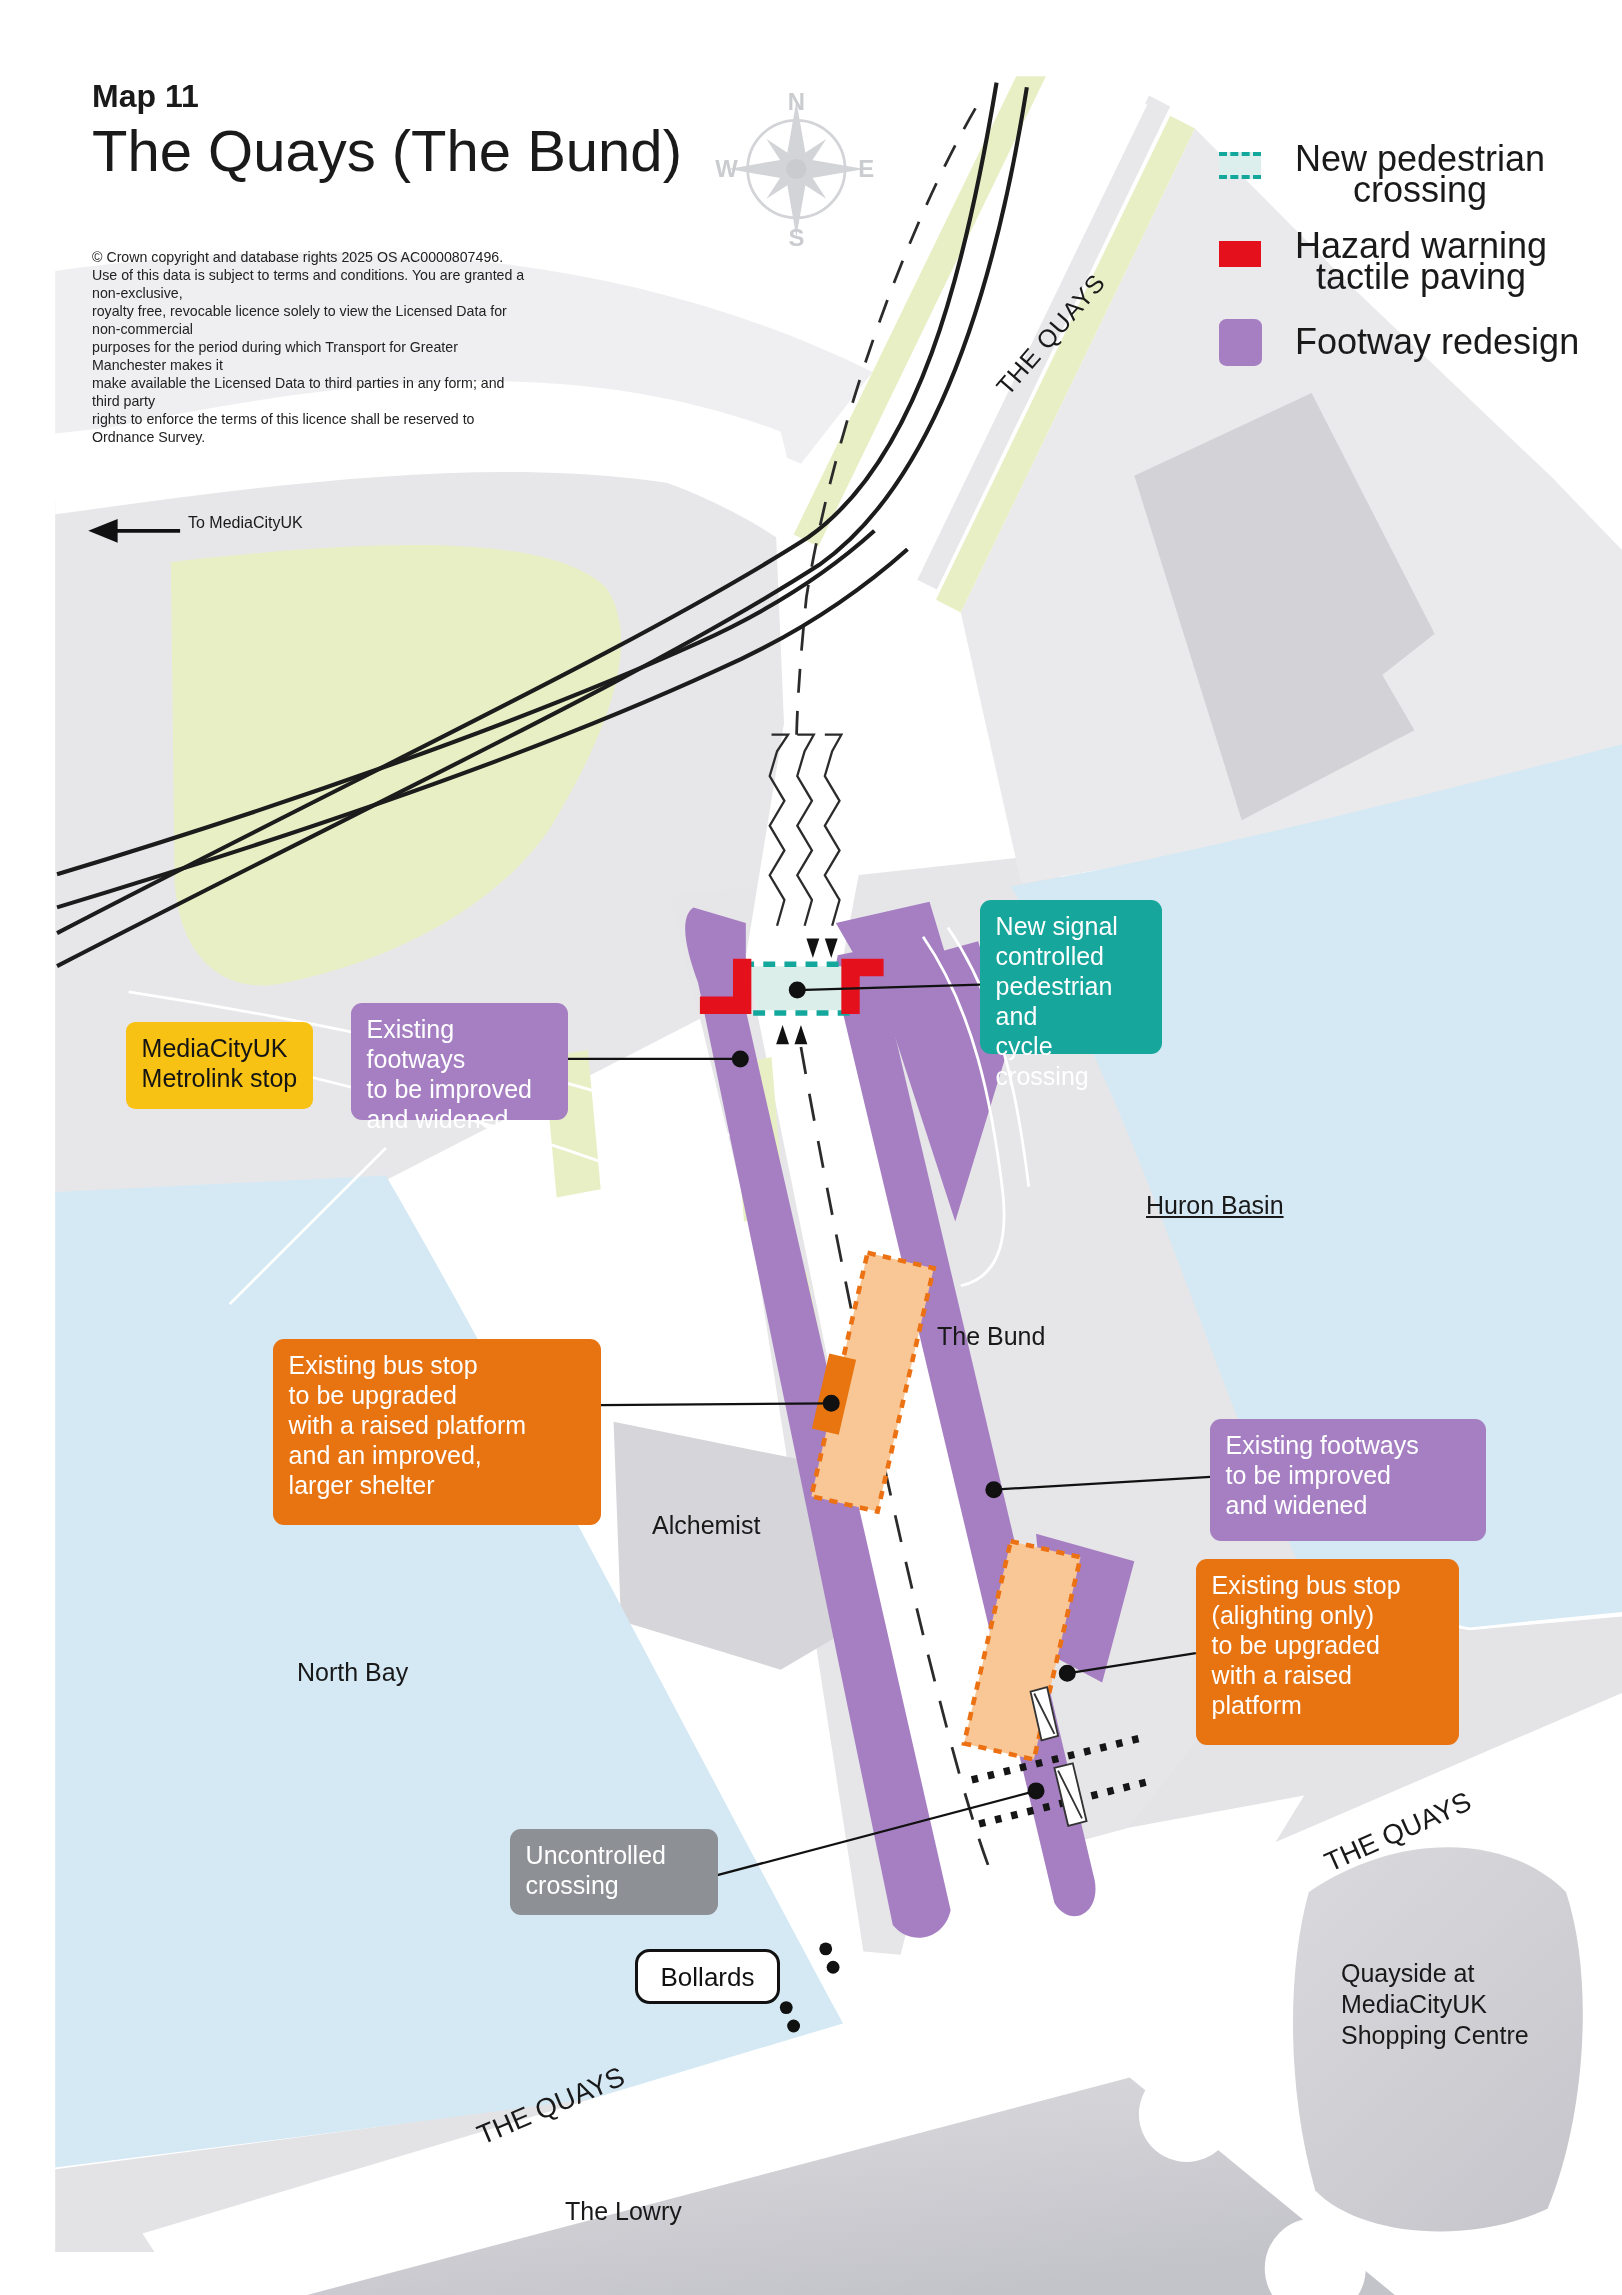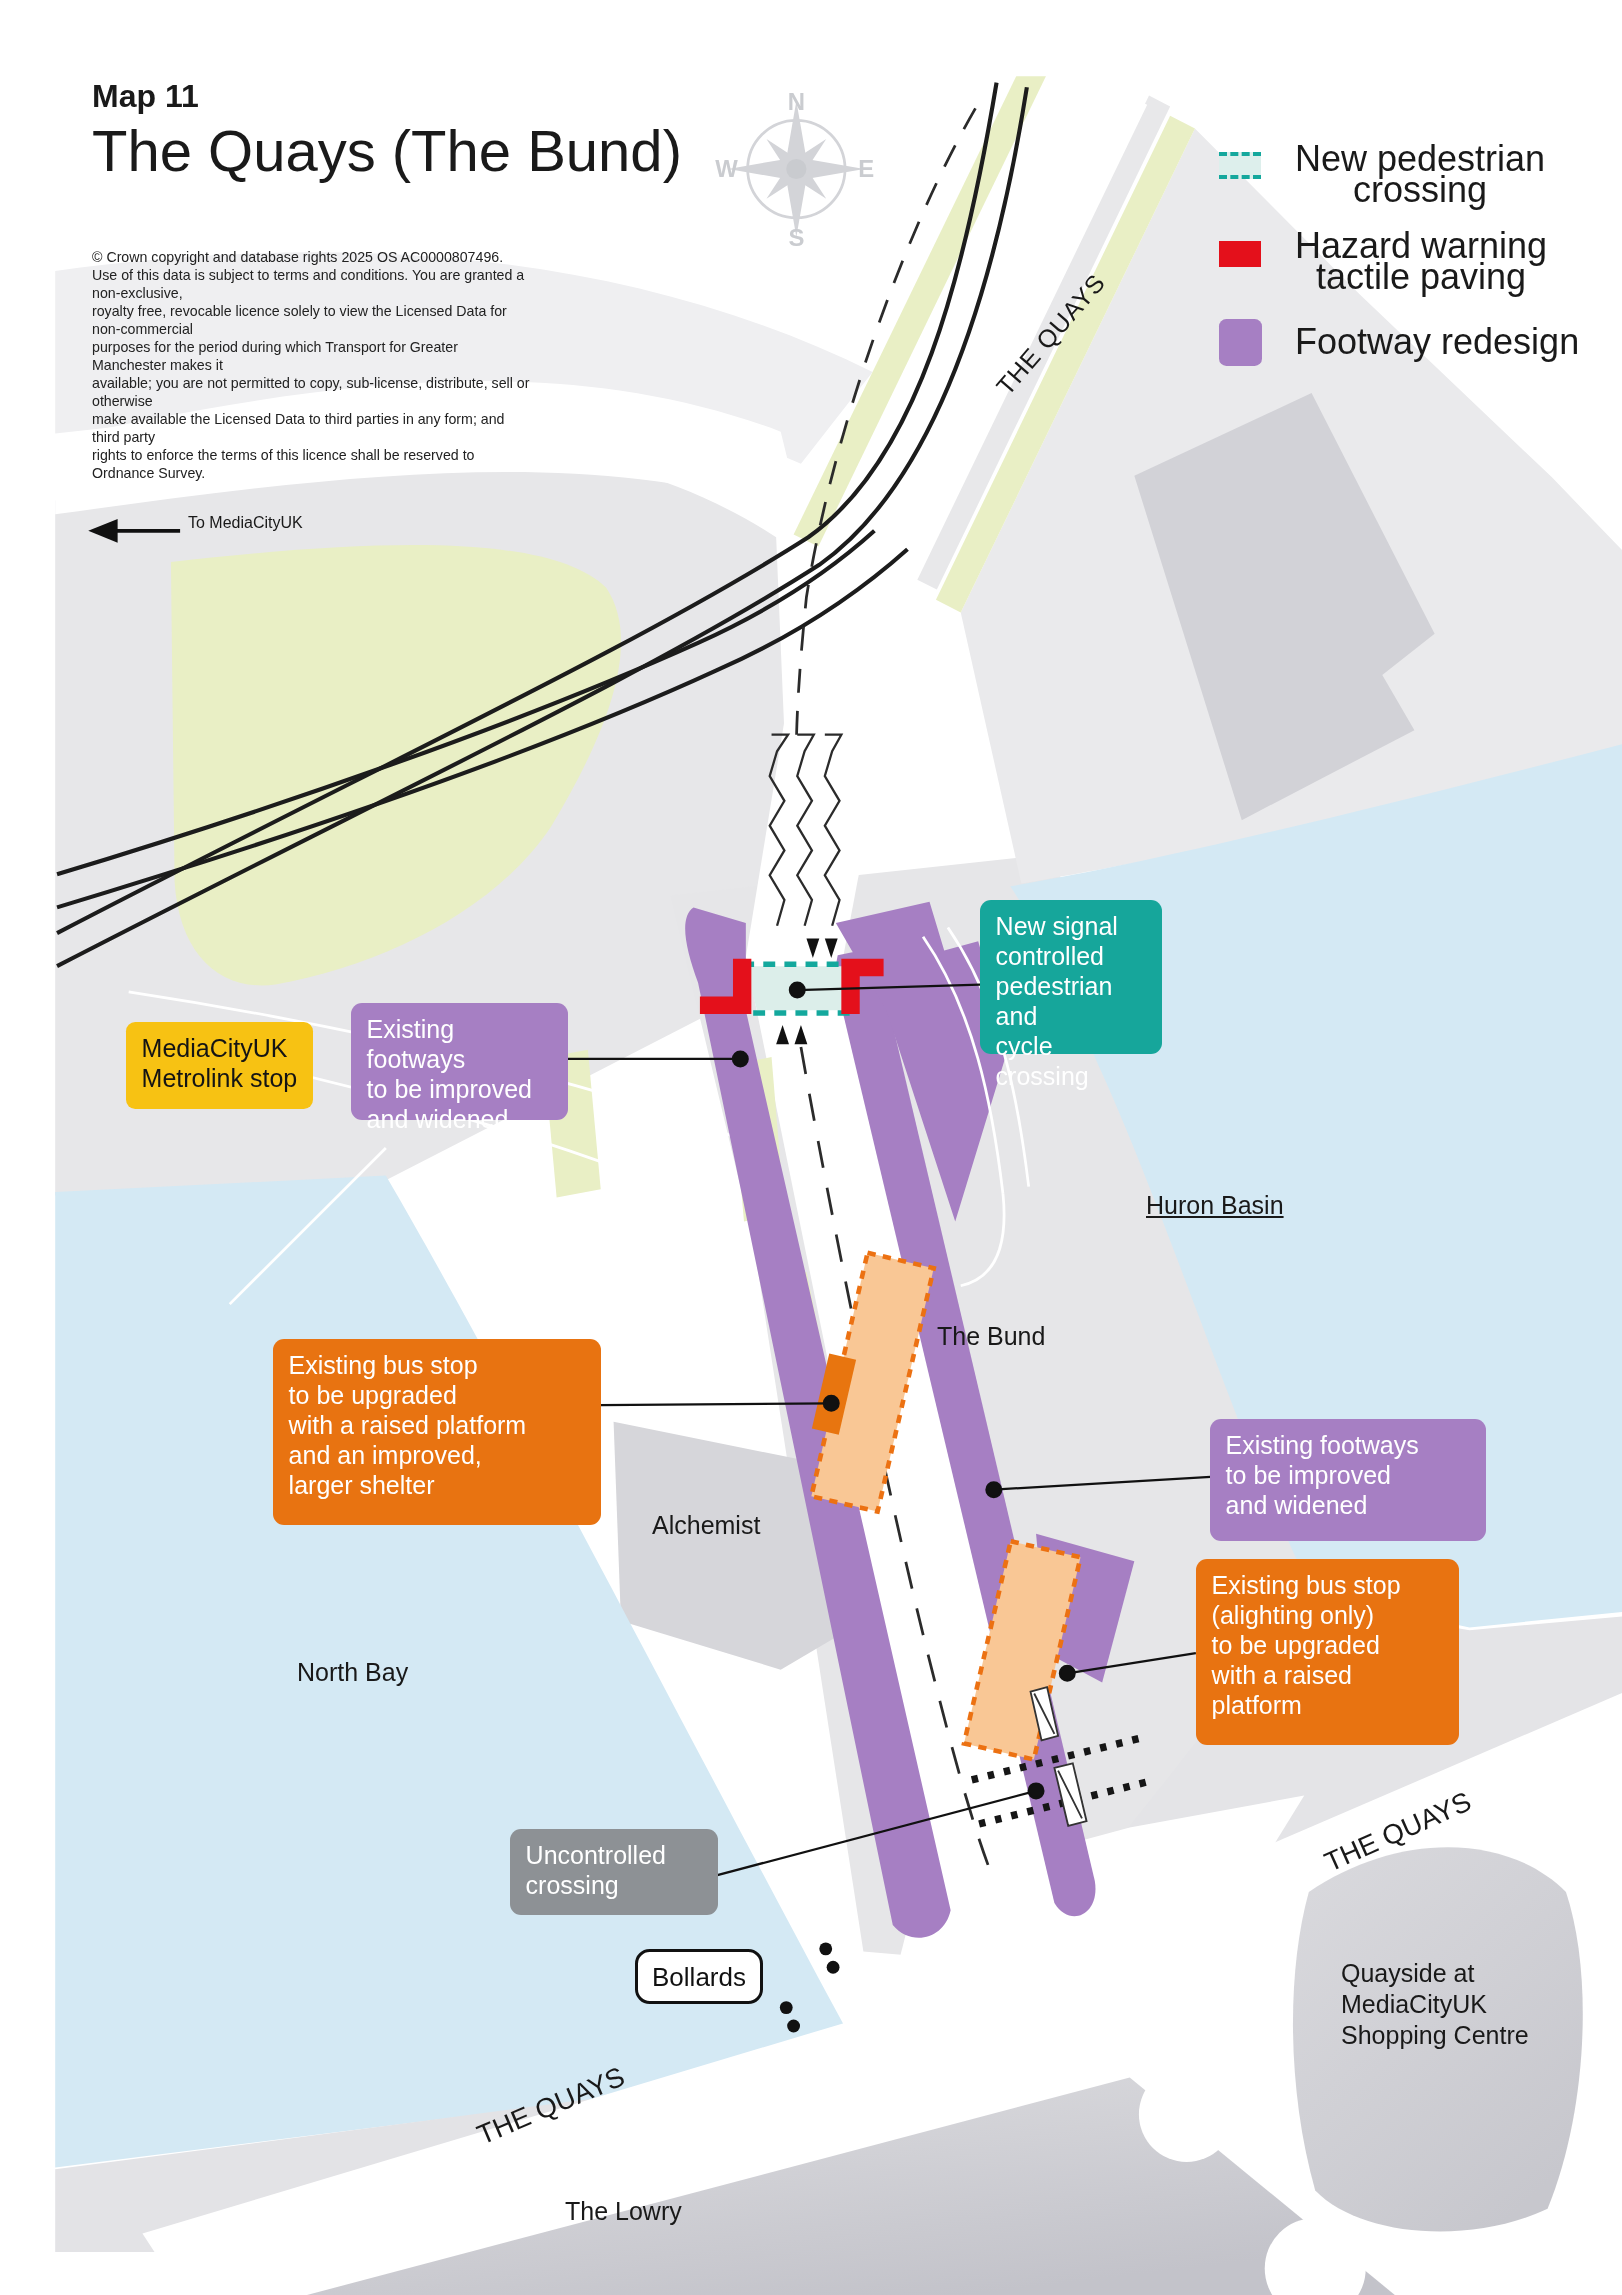--- a/index.html
+++ b/index.html
@@ -22,21 +22,21 @@
   
   .callout{box-sizing:border-box;border-radius:11px;padding:11px 15.6px;font-size:25px;
            line-height:30px;color:#fff;white-space:pre-line;}
   .co-metrolink{left:126px;top:1022px;width:187px;height:87px;background:#f7c213;color:#141414;border-radius:9.2px;}
   .co-footways-left{left:351px;top:1003px;width:217px;height:117px;background:#a67fc3;}
   .co-signal{left:980px;top:900px;width:182px;height:154px;background:#16a69b;}
   .co-bus-left{left:273px;top:1339px;width:328px;height:186px;background:#e87311;}
   .co-footways-right{left:1210px;top:1419px;width:276px;height:122px;background:#a67fc3;}
   .co-bus-right{left:1196px;top:1559px;width:263px;height:186px;background:#e87311;}
   .co-uncontrolled{left:510px;top:1829px;width:208px;height:86px;background:#8d9195;}
-  .co-bollards{left:635px;top:1949px;width:128px;height:55px;background:#fff;color:#111;
+  .co-bollards{left:635px;top:1949px;width:145px;height:55px;background:#fff;color:#111;
       border:3.7px solid #111;border-radius:14.7px;display:flex;align-items:center;justify-content:center;
       font-size:26px;padding:0;}
   
   .mlabel{font-size:25px;color:#191919;white-space:pre-line;}
   .ml-huron{left:1146px;top:1191px;text-decoration:underline;}
   .ml-bund{left:937px;top:1322px;}
   .ml-alchemist{left:652px;top:1511px;}
   .ml-northbay{left:297px;top:1658px;}
   .ml-lowry{left:565px;top:2197px;}
   .ml-quayside{left:1341px;top:1958px;width:213px;text-align:left;line-height:31px;}
@@ -210,21 +210,20 @@
   </svg>
 
   <div class="abs title">Map 11</div>
   <div class="abs subtitle">The Quays (The Bund)</div>
 
   <div class="abs copyright">
     <div>© Crown copyright and database rights 2025 OS AC0000807496.</div>
     <div>Use of this data is subject to terms and conditions. You are granted a non-exclusive,</div>
     <div>royalty free, revocable licence solely to view the Licensed Data for non-commercial</div>
     <div>purposes for the period during which Transport for Greater Manchester makes it</div>
-    <div>available; you are not permitted to copy, sub-license, distribute, sell or otherwise</div>
     <div>make available the Licensed Data to third parties in any form; and third party</div>
     <div>rights to enforce the terms of this licence shall be reserved to Ordnance Survey.</div>
   </div>
 
   <div class="abs lg-swatch-crossing"></div>
   <div class="abs lg-label lg-label-1">New pedestrian
 crossing</div>
   <div class="abs lg-swatch-hazard"></div>
   <div class="abs lg-label lg-label-2">Hazard warning
 tactile paving</div>

